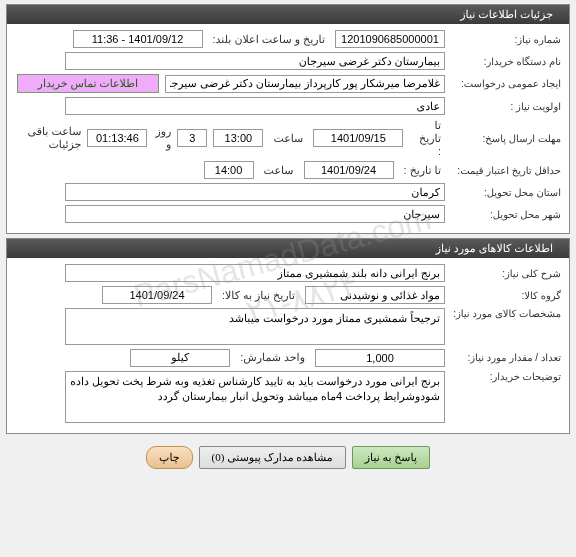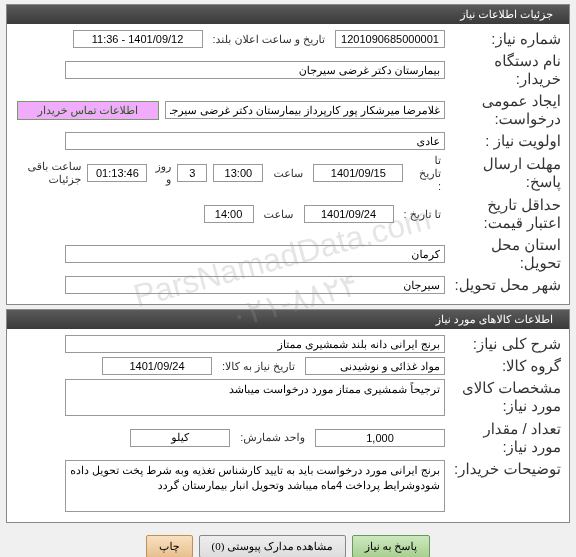--- a/index.html
+++ b/index.html
@@ -43,21 +43,21 @@
   .row {
     display: flex;
     align-items: center;
     margin-bottom: 4px;
     gap: 6px;
   }
   .label {
     width: 110px;
     text-align: right;
     color: #333;
-    font-size: 15px;
+    font-size: 10px;
     flex-shrink: 0;
   }
   .label-mid {
     width: auto;
     text-align: right;
     color: #333;
     font-size: 11px;
     padding: 0 4px;
   }
   input.field, .field {
@@ -102,21 +102,21 @@
   .btn {
     border: 1px solid #888;
     padding: 4px 12px;
     font-size: 11px;
     font-family: Tahoma;
     cursor: pointer;
     border-radius: 2px;
   }
   .btn-primary { background: linear-gradient(#cde8c0,#a8d090); border-color:#6a9a5a;text-align:right; }
   .btn-default { background: linear-gradient(#eee,#ddd); text-align: center; }
-  .btn-warn { background: linear-gradient(#f8e0c0,#e8c090); border-color:#c09050; }
+  .btn-warn { background: linear-gradient(#f8e0c0,#e8c090); border-color:#c09050;border-radius:10px; }
   .btn-danger { background: linear-gradient(#f0c0c0,#e09090); border-color:#b05050; }
 </style>
 </head>
 <body>
 
 <div class="watermark">ParsNamadData.com
 ۰۲۱-۸۸۲۴</div>
 
 <div class="panel">
   <div class="panel-header">جزئیات اطلاعات نیاز</div>

